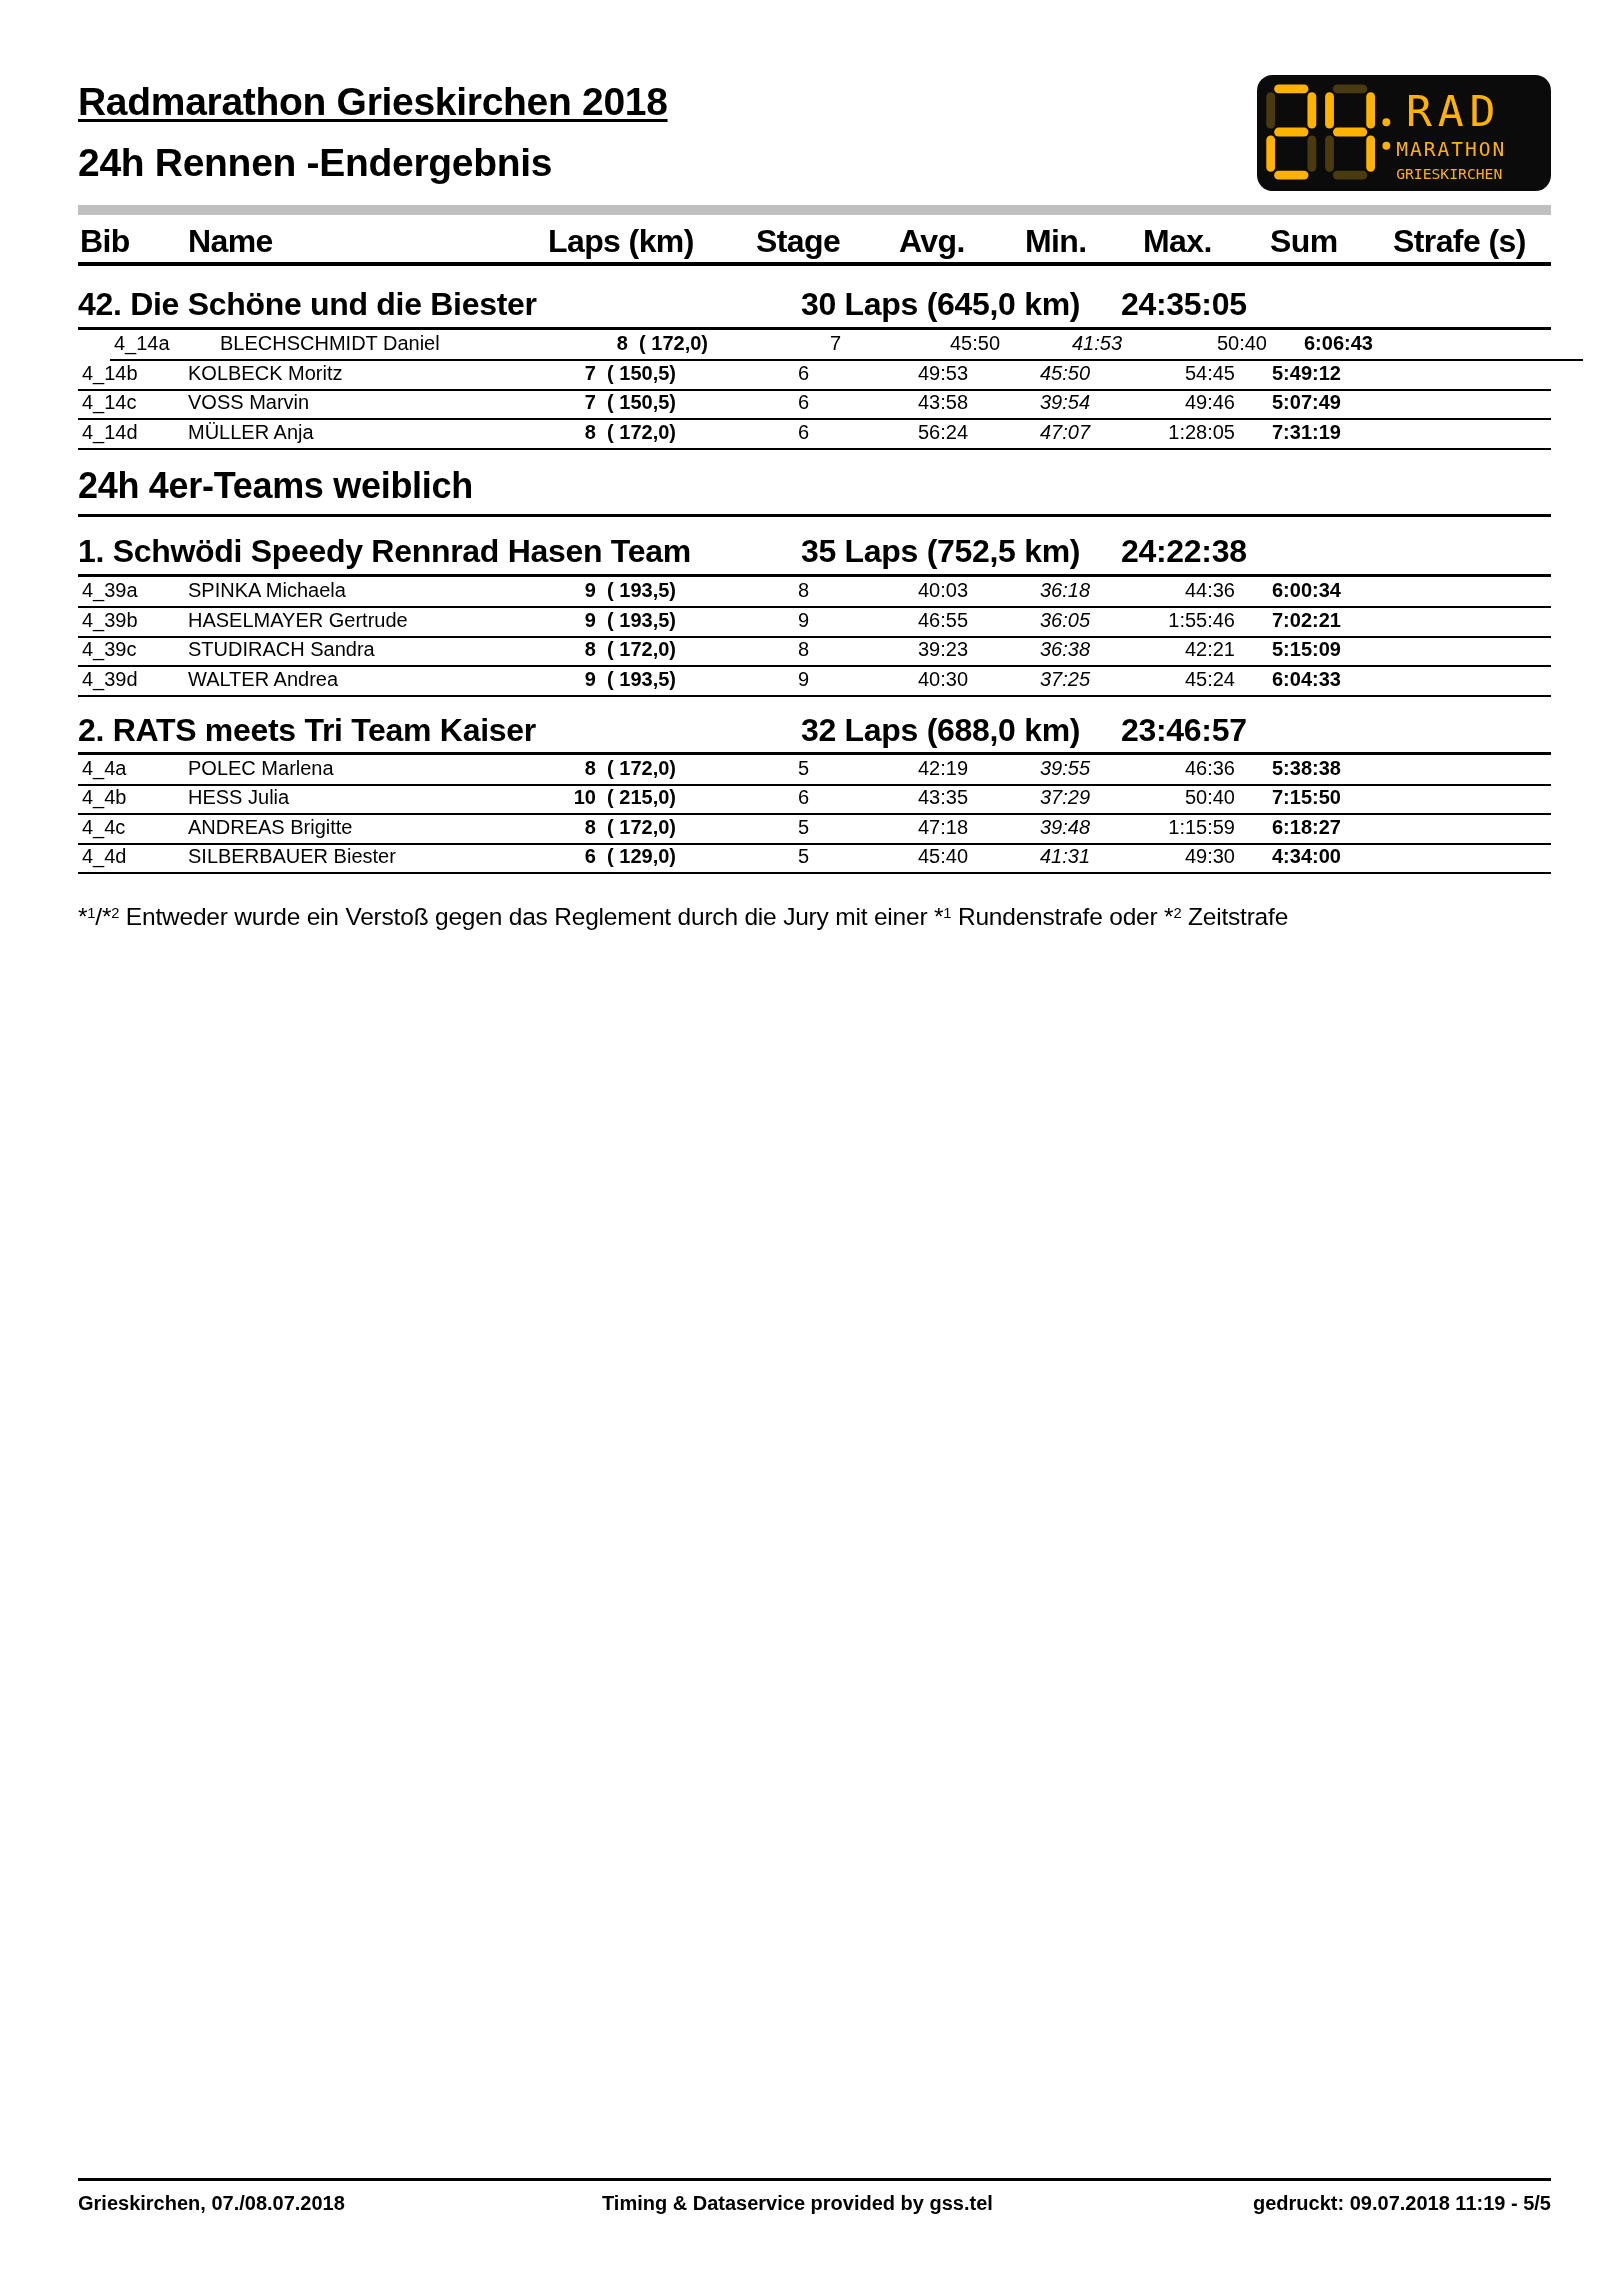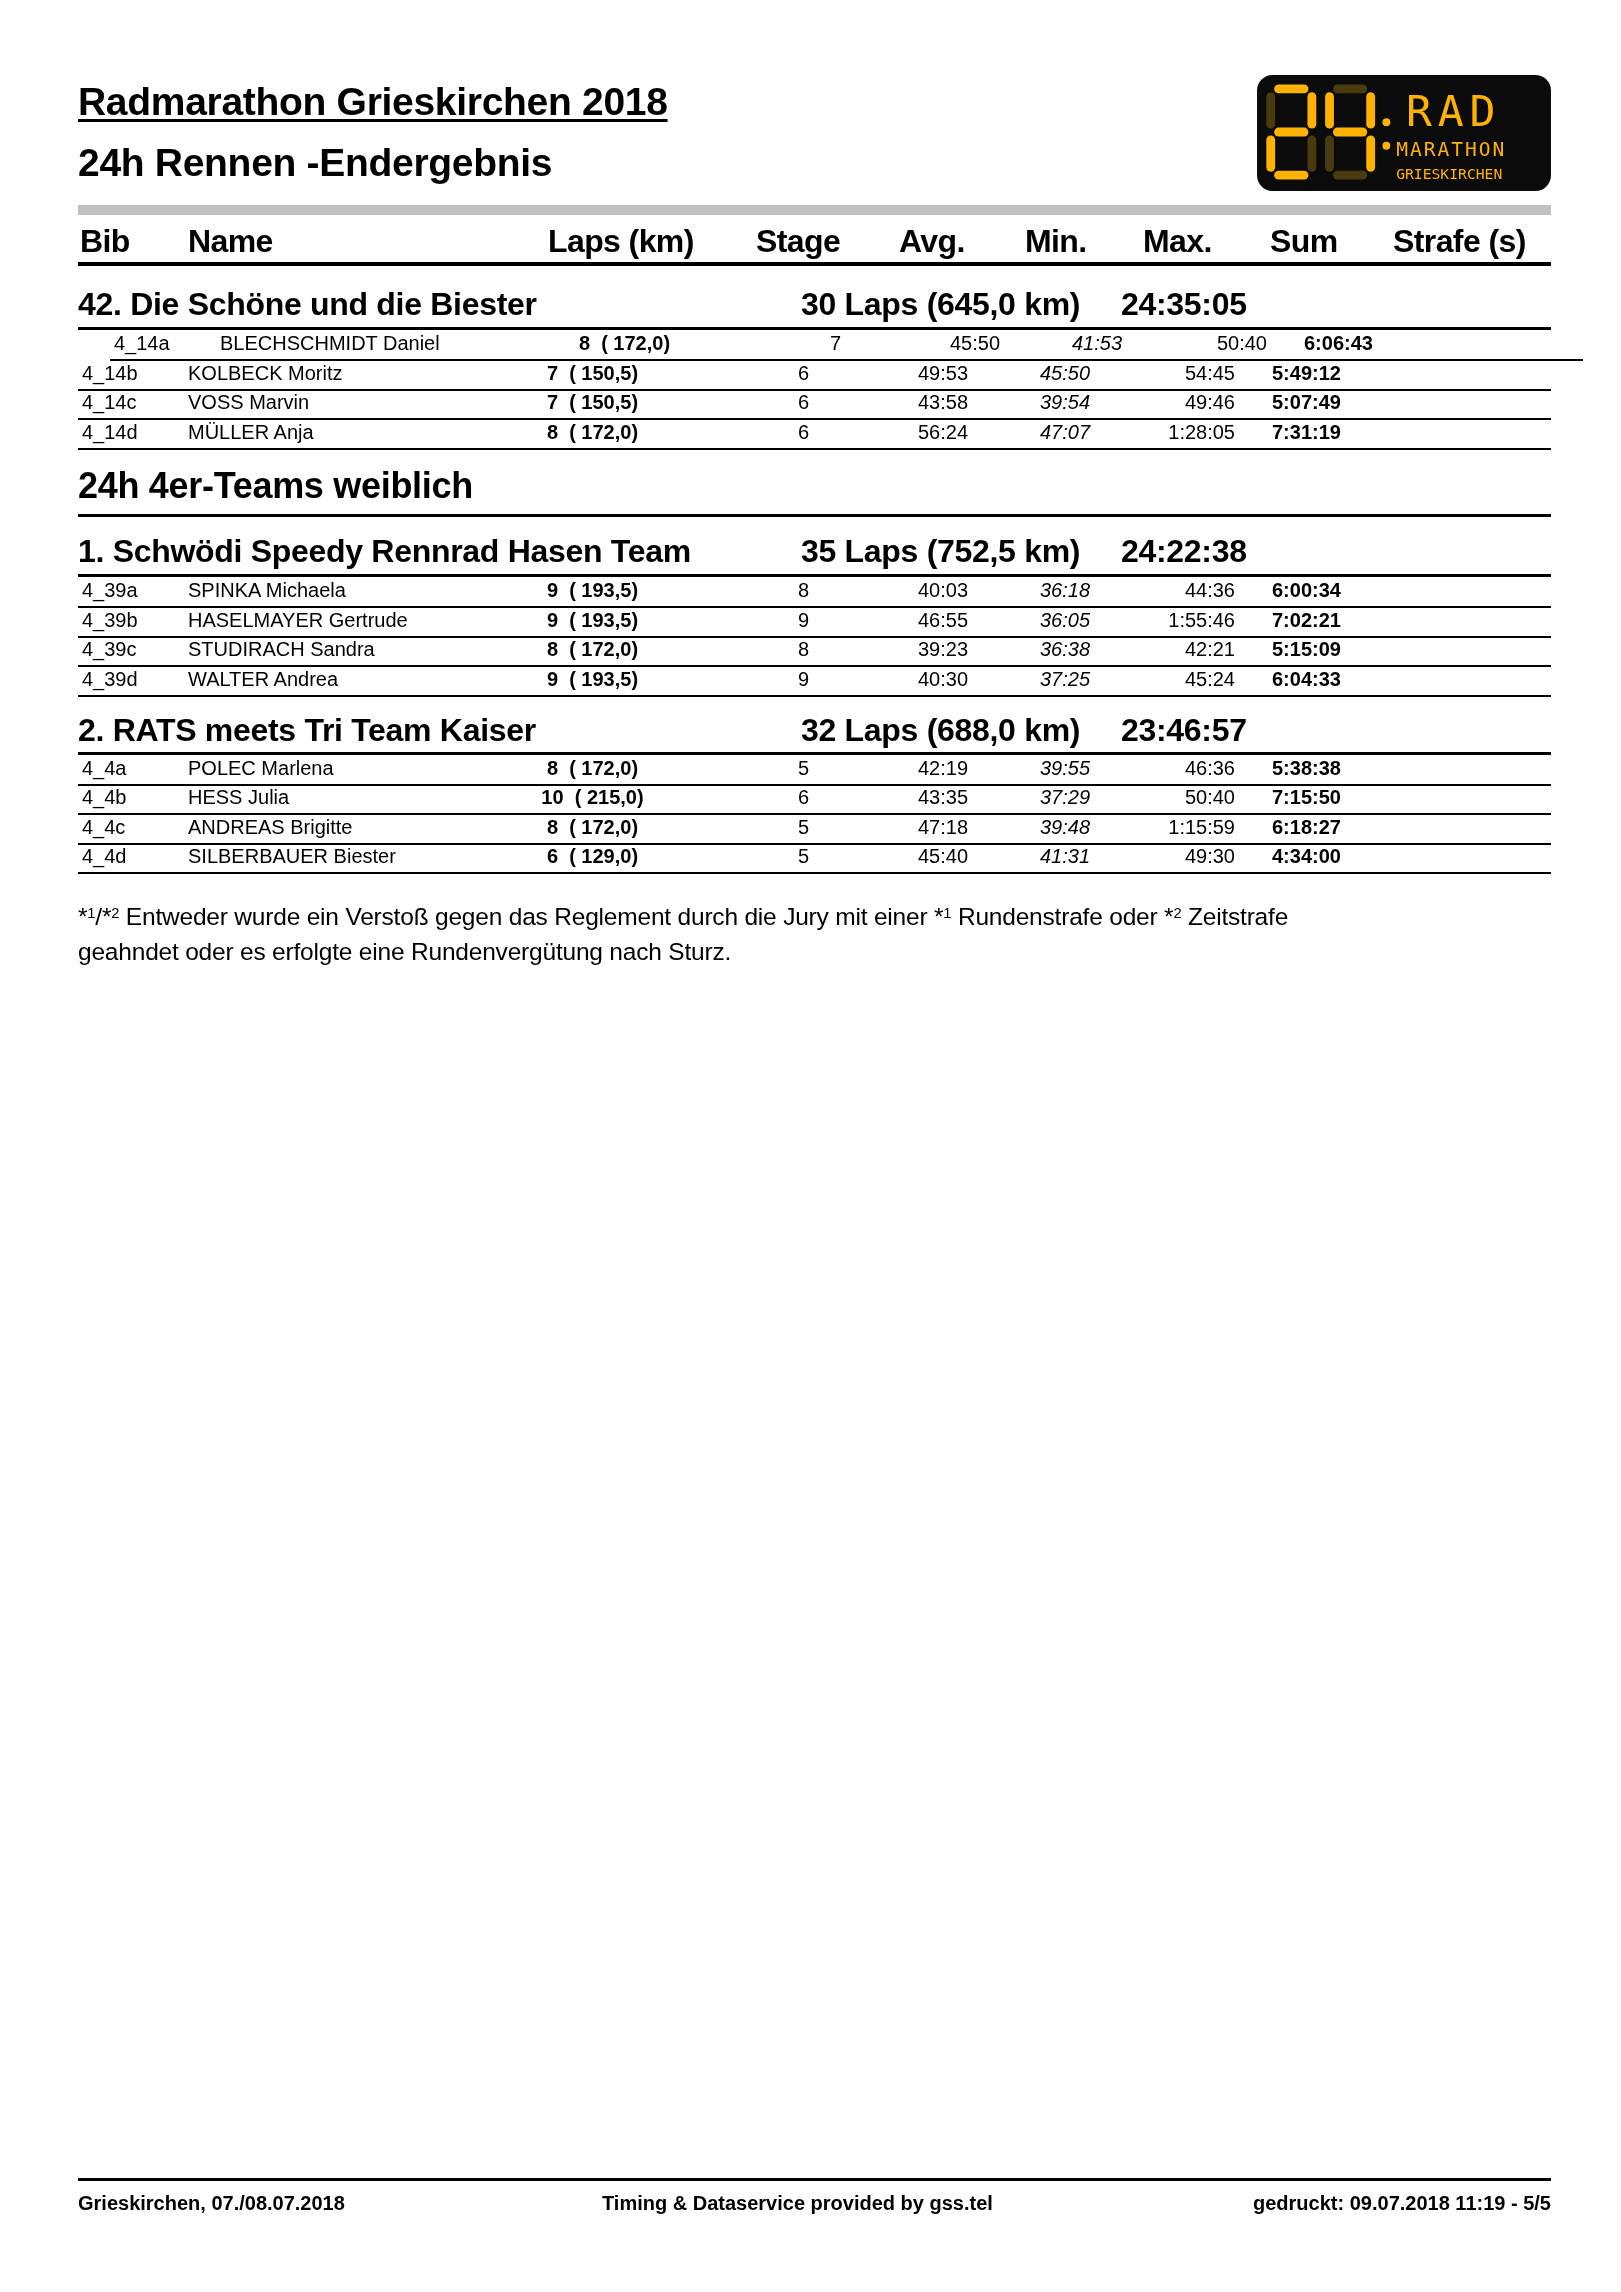--- a/index.html
+++ b/index.html
@@ -17,21 +17,21 @@
   .colhead { position: absolute; top: 223px; height: 39px; font-size: 32px; font-weight: bold; white-space: nowrap; letter-spacing: -0.6px; }
   .headline { position: absolute; left: 0; top: 262px; width: 1473px; height: 3.9px; background: #000; }
 
   .team-head { position: absolute; font-size: 32px; font-weight: bold; white-space: nowrap; letter-spacing: -0.3px; }
   .team-line { position: absolute; left: 0; width: 1473px; height: 2.9px; background: #000; }
 
   .row { position: absolute; left: 0; width: 1473px; height: 29px; border-bottom: 2.9px solid #000; font-size: 20px; }
   .row span { position: absolute; top: 2px; white-space: nowrap; }
   .c-bib { left: 3.9px; }
   .c-name { left: 110px; }
-  .c-laps { left: 431px; width: 167px; text-align: center; font-weight: bold; }
+  .c-laps { left: 431px; width: 167px; text-align: right; font-weight: bold; }
   .c-stage { left: 720px; }
   .c-avg { left: 821px; width: 88px; text-align: center; }
   .c-min { left: 943px; width: 88px; text-align: center; font-style: italic; }
   .c-max { left: 1059px; width: 98px; text-align: right; }
   .c-sum { left: 1194px; font-weight: bold; }
   .c-strafe { left: 1323px; }
 
   .cat-head { position: absolute; left: 0; top: 465px; font-size: 36px; font-weight: bold; white-space: nowrap; letter-spacing: -0.3px; text-align: center; }
   .cat-line { position: absolute; left: 0; top: 514px; width: 1473px; height: 2.9px; background: #000; }
 
@@ -241,21 +241,20 @@
         <span class="c-avg">45:40</span>
         <span class="c-min">41:31</span>
         <span class="c-max">49:30</span>
         <span class="c-sum">4:34:00</span>
         <span class="c-strafe"></span>
       </div>
     </div>
 
   <div class="footnote">
     <span>*</span><sup>1</sup><span>/*</span><sup>2</sup><span> Entweder wurde ein Verstoß gegen das Reglement durch die Jury mit einer *</span><sup>1</sup><span> Rundenstrafe oder *</span><sup>2</sup><span> Zeitstrafe</span><br>
-    <span>geahndet oder es erfolgte eine Rundenvergütung nach Sturz.</span>
   </div>
 
   <div class="foot-line"></div>
   <div class="foot" style="left:0">Grieskirchen, 07./08.07.2018</div>
   <div class="foot" style="left:524px">Timing &amp; Dataservice provided by gss.tel</div>
   <div class="foot" style="right:0">gedruckt: 09.07.2018 11:19 - 5/5</div>
 </div>
 
 
 </body></html>

